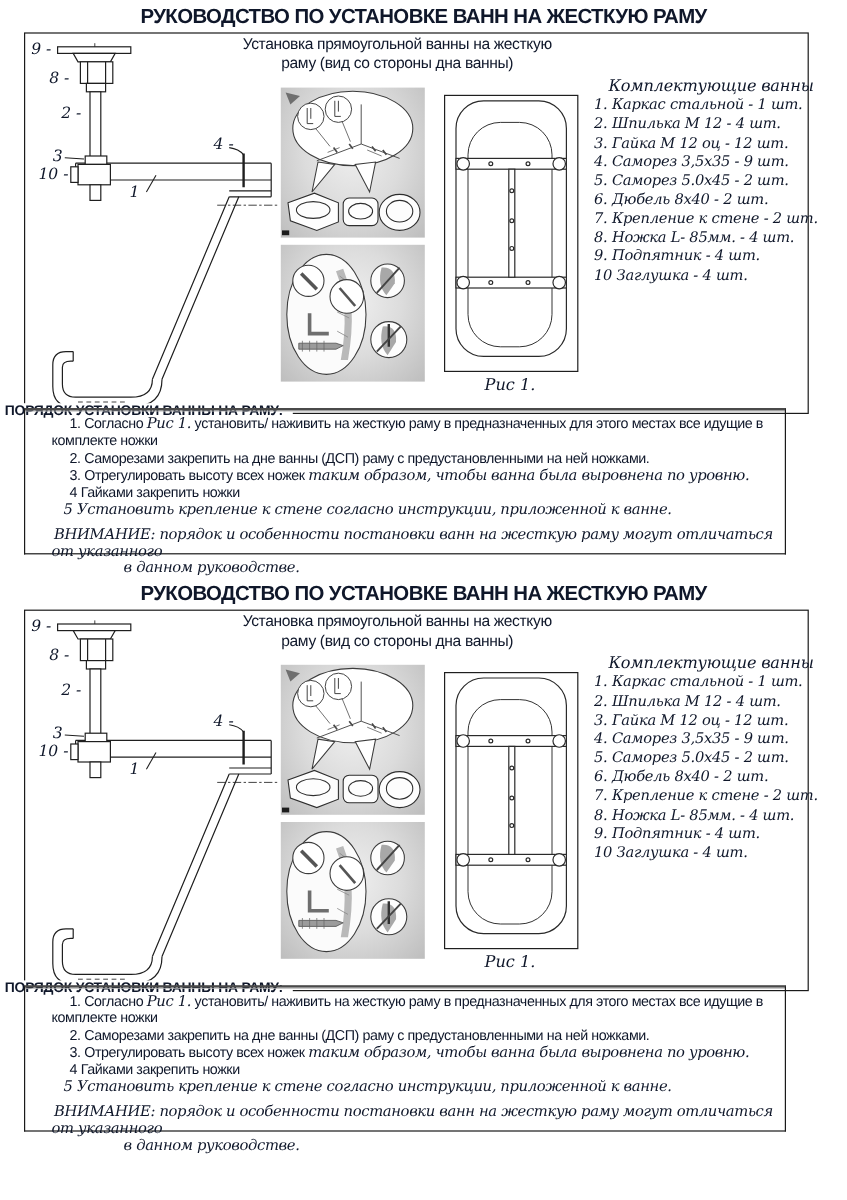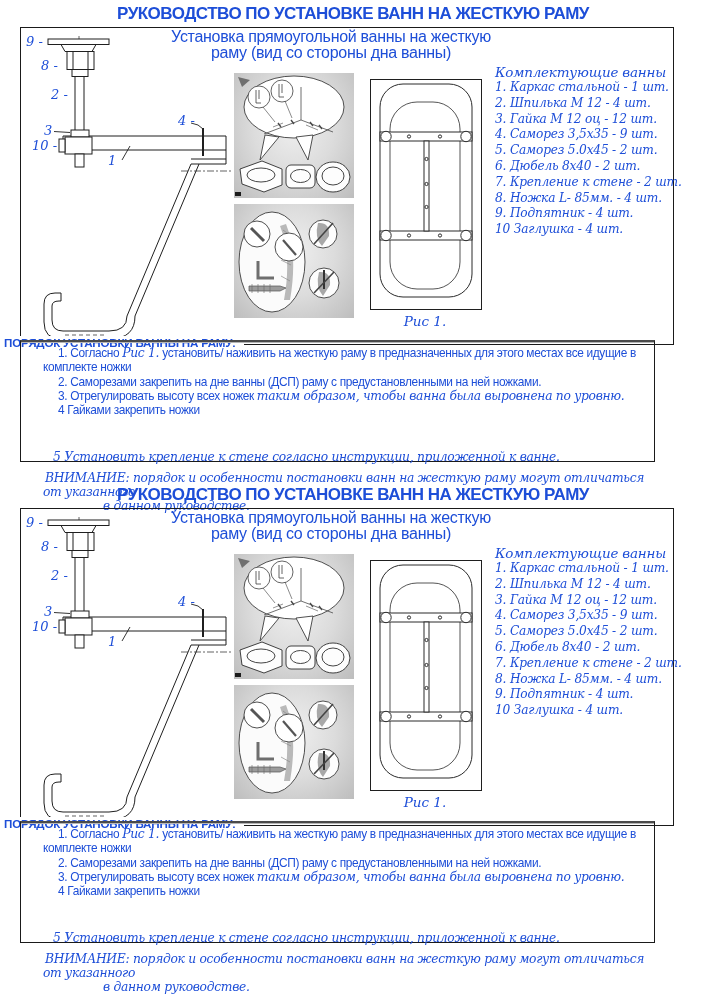--- a/index.html
+++ b/index.html
@@ -1,62 +1,62 @@
 <!DOCTYPE html>
 <html><head>
 <meta charset="utf-8">
 <style>
   html,body{margin:0;padding:0;background:#ffffff;}
   .page{position:relative;width:706px;height:1000px;background:#fff;overflow:hidden;
-        font-family:"Liberation Sans",sans-serif;color:#1d4ed8;}
+        font-family:"Liberation Sans",sans-serif;color:#0f172a;}
   .half{position:absolute;left:0;width:706px;height:481px;}
   .half[data-copy="0"]{top:0;}
   .half[data-copy="1"]{top:481px;}
 
   .title{position:absolute;top:4px;left:0;width:100%;text-align:center;
          font-weight:700;font-size:17px;letter-spacing:-0.5px;white-space:nowrap;}
 
   .main-box{position:absolute;top:27px;left:20px;width:652px;height:316px;
             border:1px solid #1a1a1a;}
   .caption{position:absolute;top:1px;left:130px;width:360px;text-align:center;
-           font-size:16px;line-height:16px;letter-spacing:-0.3px;}
+           font-size:13px;line-height:16px;letter-spacing:-0.3px;}
 
   .leg-svg{position:absolute;left:2px;top:0;}
   .callout{position:absolute;font:italic 13px "DejaVu Serif",serif;white-space:nowrap;}
 
   .panel{position:absolute;background:radial-gradient(ellipse at 50% 42%,
           #efefef 0%,#dcdcdc 48%,#bdbdbd 100%);}
   .panel-a{left:213px;top:45px;width:120px;height:125px;}
   .panel-b{left:213px;top:176px;width:120px;height:114px;}
   .panel svg{display:block;}
 
   .figure{position:absolute;left:349px;top:51px;width:110px;height:229px;
           border:1px solid #1f1f1f;}
   .figure-label{position:absolute;left:349px;top:285px;width:110px;text-align:center;
           font:italic 13.5px "DejaVu Serif",serif;}
 
   .components{position:absolute;left:470px;top:36px;width:192px;}
-  .components h2{margin:0 18px 0 4px;font:italic 13.5px "DejaVu Serif",serif;
+  .components h2{margin:0 18px 0 16px;font:italic 13.5px "DejaVu Serif",serif;
           font-weight:normal;text-align:center;letter-spacing:-0.2px;white-space:nowrap;}
   .components ul{list-style:none;margin:0 0 0;padding:0 0 0 4px;
           font:italic 12.2px/15.8px "DejaVu Serif",serif;letter-spacing:-0.2px;}
   .components li{white-space:nowrap;}
 
   .order-heading{position:absolute;top:336px;left:20px;width:652px;text-align:left;
           font-weight:700;font-size:11.6px;letter-spacing:-0.2px;}
   .order-heading span{position:relative;left:-24px;background:#fff;padding:0 8px;}
 
   .instr-box{position:absolute;top:340px;left:20px;width:602px;height:115px;
           border:1px solid #1a1a1a;border-top:2px solid #4a4a4a;
           box-shadow:inset 0 1px 0 #b5b5b5;
           padding:4px 9px 0 22px;font-size:11.9px;line-height:14.3px;
           letter-spacing:-0.35px;}
   .instr-box p{margin:0;}
   p.step{text-indent:15px;}
-  p.step-5{text-indent:10px;margin-top:33px;}
+  p.step-5{text-indent:10px;}
   p.warn{margin-top:6px;text-indent:2px;}
   p.warn2{margin-left:60px;}
   .it{font-family:"DejaVu Serif",serif;font-style:italic;font-size:12.3px;
       letter-spacing:-0.3px;}
 </style>
 </head>
 <body>
 
 <div class="page" id="sheet">
   <section class="half" data-copy="0">

